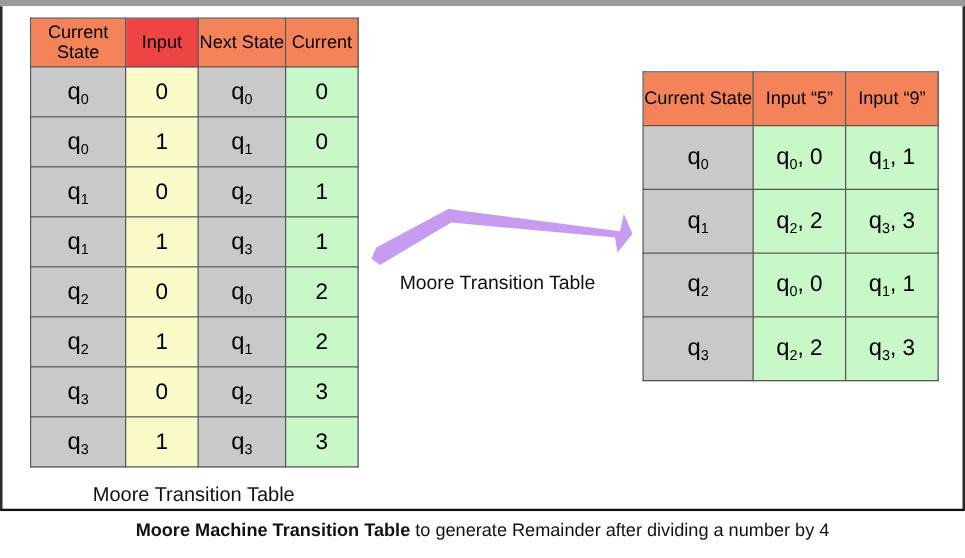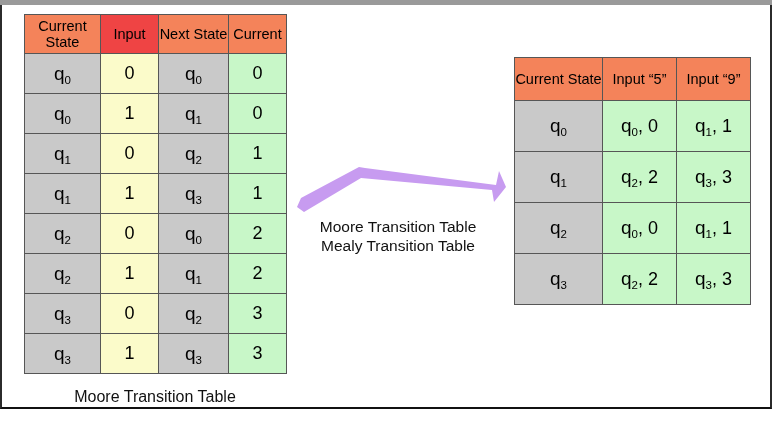--- a/index.html
+++ b/index.html
@@ -239,21 +239,20 @@
     <div id="moore-label">Moore Transition Table</div>
 
     <div id="arrow-wrap">
       <svg width="220" height="58" viewBox="0 0 220 58">
         <polygon fill="#c79bf0" points="7,50 11,41 69,10 75,11 206,28 209,14 216,30 204,45 202,33 71,21 14,55"></polygon>
       </svg>
     </div>
 
     <div id="transform-text">
       <div>Moore Transition Table</div>
-      <div>Mealy Transition Table</div>
     </div>
 
     <table class="tt" id="mealy-table">
       <colgroup>
         <col class="m-state">
           <col class="m-in0">
           <col class="m-in1">
       </colgroup>
       <thead>
         <tr>
@@ -287,14 +286,19 @@
           <tr>
             <td class="cell-state" style="background: rgb(201, 201, 201);"><span class="qv">q<sub>3</sub></span></td>
             <td class="cell-pair" style="background: rgb(200, 247, 200);"><span class="qv">q<sub>2</sub></span><span class="num">, 2</span></td>
             <td class="cell-pair" style="background: rgb(200, 247, 200);"><span class="qv">q<sub>3</sub></span><span class="num">, 3</span></td>
           </tr>
         </tbody>
     </table>
 
   </div>
 
+  <div id="caption-area">
+    <div id="caption">
+      <span class="b">Moore Machine Transition Table</span><span> to generate Remainder after dividing a number by 4</span>
+    </div>
+  </div>
 
 </div>
 
 </body></html>

